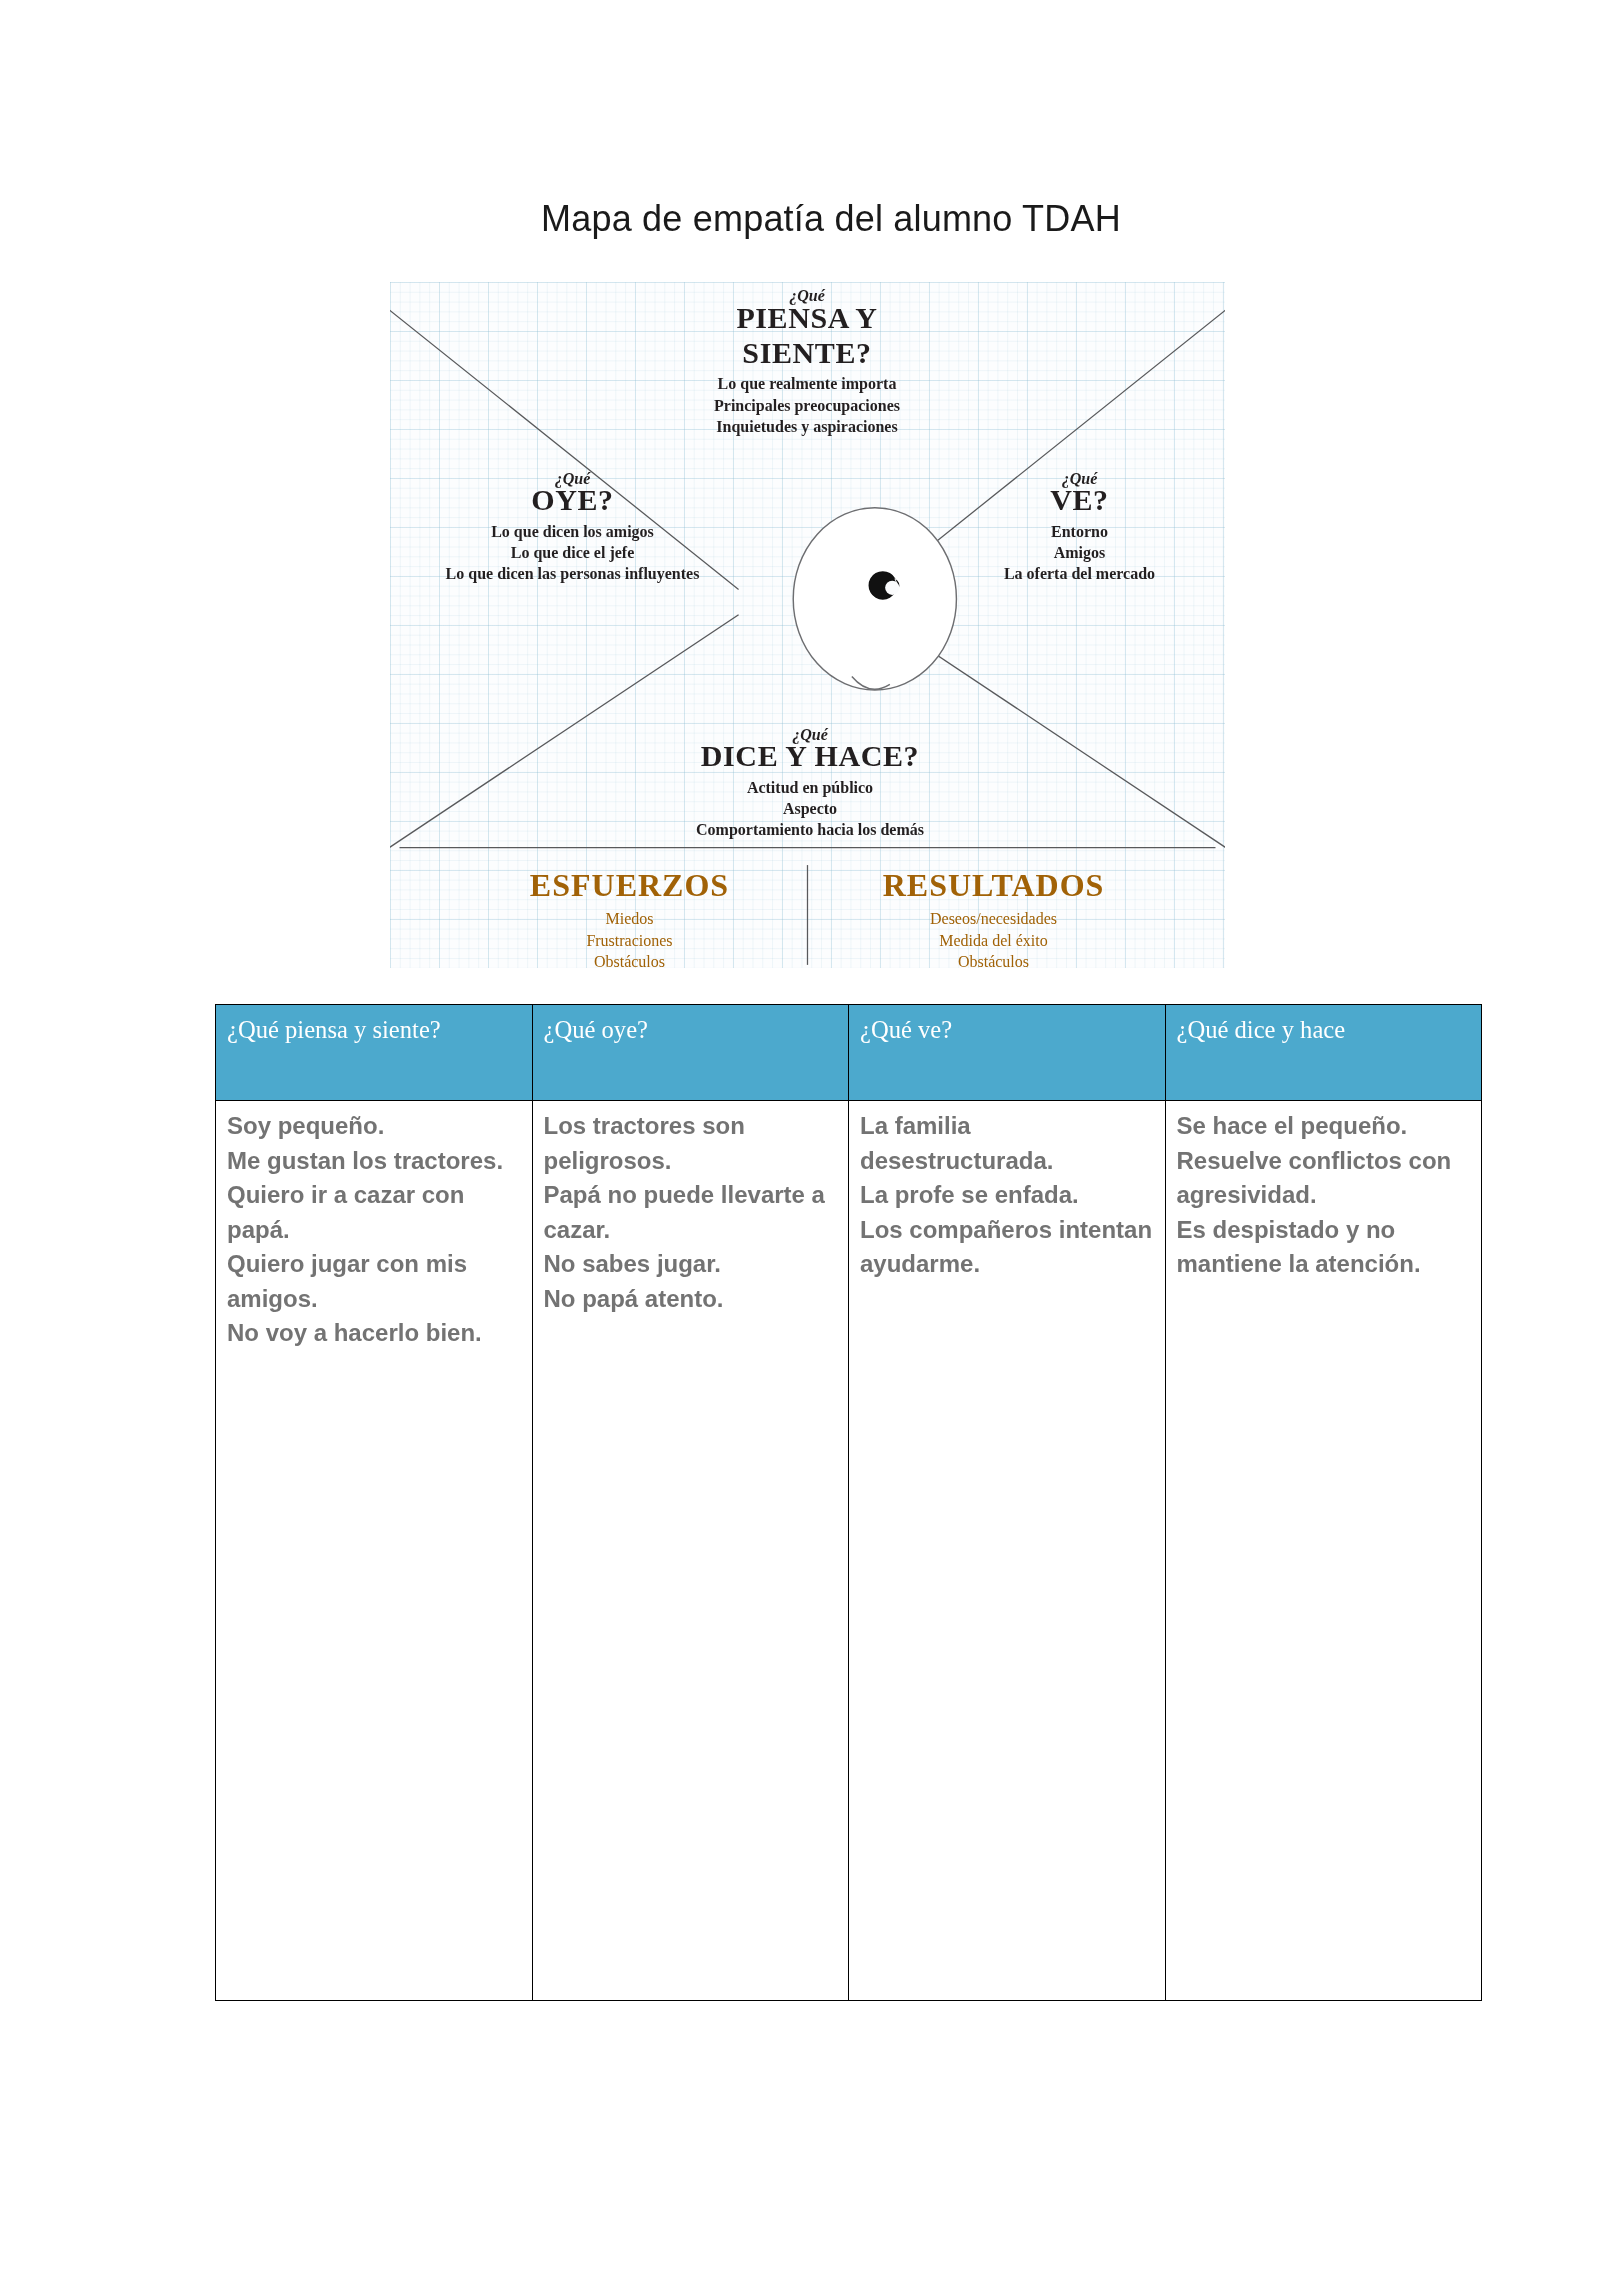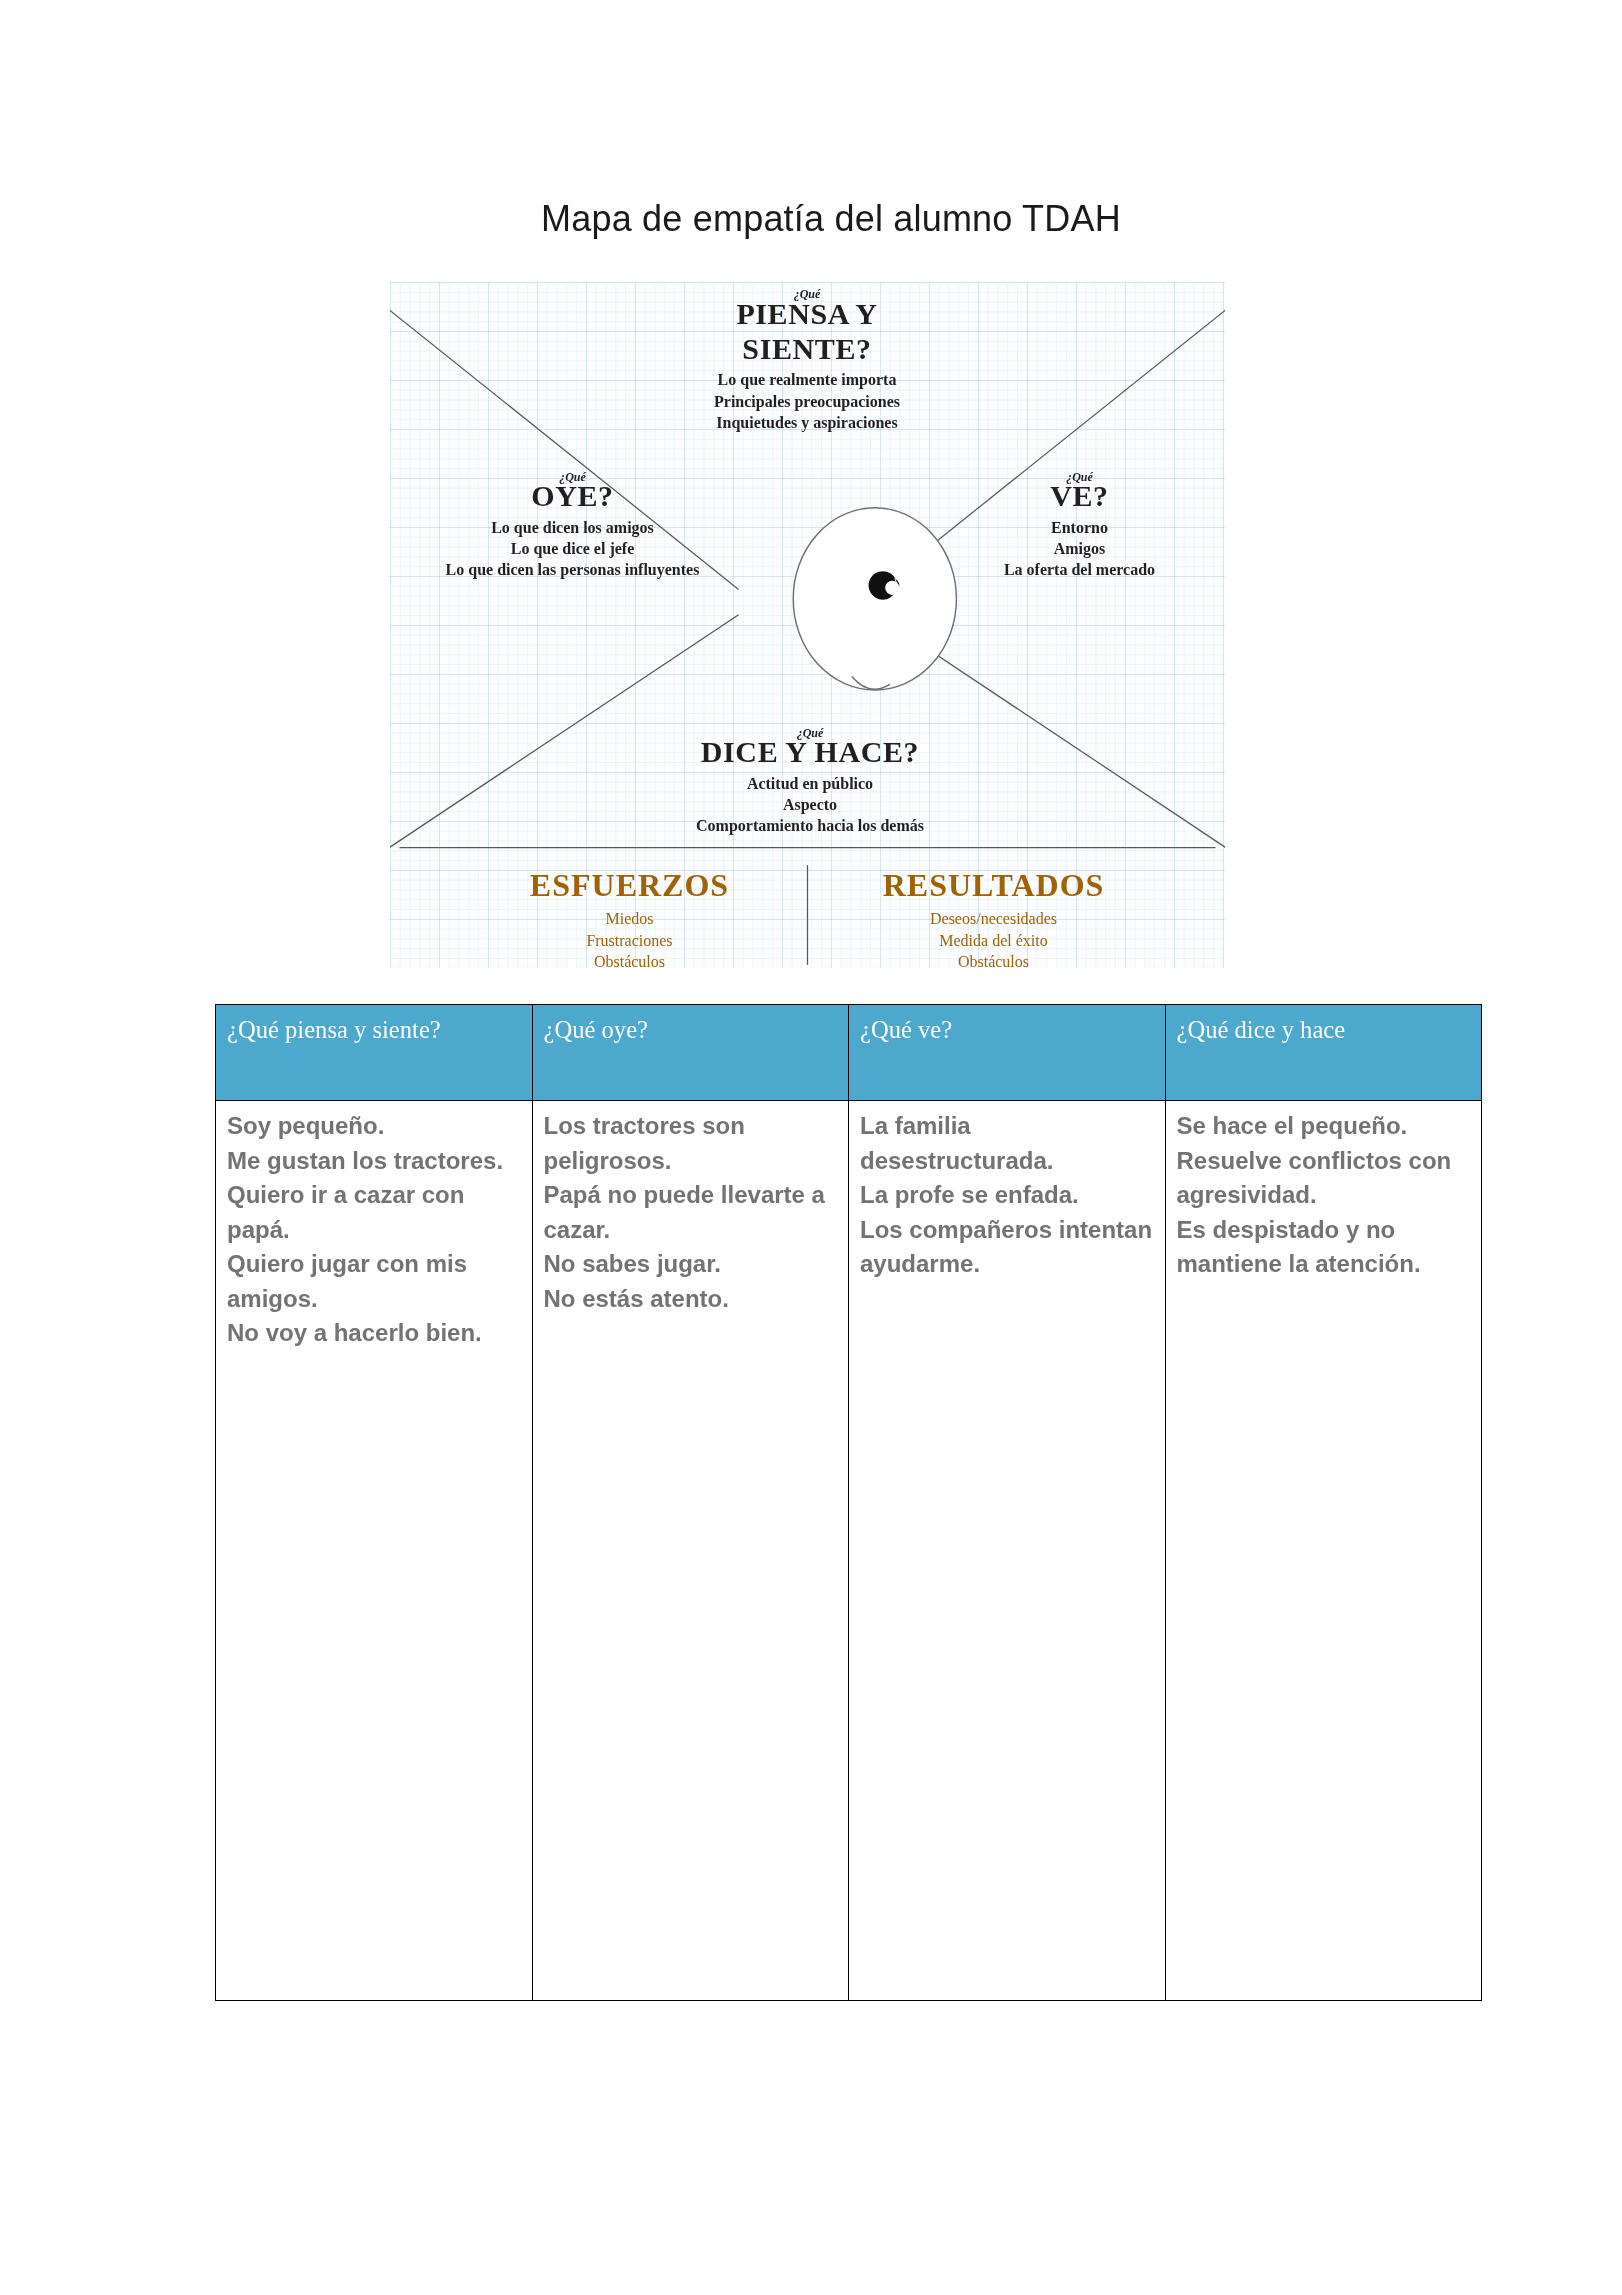--- a/index.html
+++ b/index.html
@@ -58,21 +58,21 @@
 
   .quad {
     position: absolute;
     text-align: center;
     color: #231f20;
   }
   .quad .q-pre {
     font-family: "Liberation Serif", serif;
     font-style: italic;
     font-weight: 700;
-    font-size: 12px;
+    font-size: 16px;
     line-height: 1.0;
     display: block;
     margin-bottom: -1.6px;
   }
   .quad .q-head {
     font-family: "Liberation Serif", serif;
     font-weight: 700;
     font-size: 30px;
     line-height: 1.02;
     letter-spacing: 0.6px;
@@ -255,21 +255,21 @@
         <span class="cell-line">Soy pequeño.</span>
         <span class="cell-line">Me gustan los tractores.</span>
         <span class="cell-line">Quiero ir a cazar con papá.</span>
         <span class="cell-line">Quiero jugar con mis amigos.</span>
         <span class="cell-line">No voy a hacerlo bien.</span>
       </td>
       <td class="col-2">
         <span class="cell-line">Los tractores son peligrosos.</span>
         <span class="cell-line">Papá no puede llevarte a cazar.</span>
         <span class="cell-line">No sabes jugar.</span>
-        <span class="cell-line">No estás atento.</span>
+        <span class="cell-line">No papá atento.</span>
       </td>
       <td class="col-3">
         <span class="cell-line">La familia desestructurada.</span>
         <span class="cell-line">La profe se enfada.</span>
         <span class="cell-line">Los compañeros intentan ayudarme.</span>
       </td>
       <td class="col-4">
         <span class="cell-line">Se hace el pequeño.</span>
         <span class="cell-line">Resuelve conflictos con agresividad.</span>
         <span class="cell-line">Es despistado y no mantiene la atención.</span>

